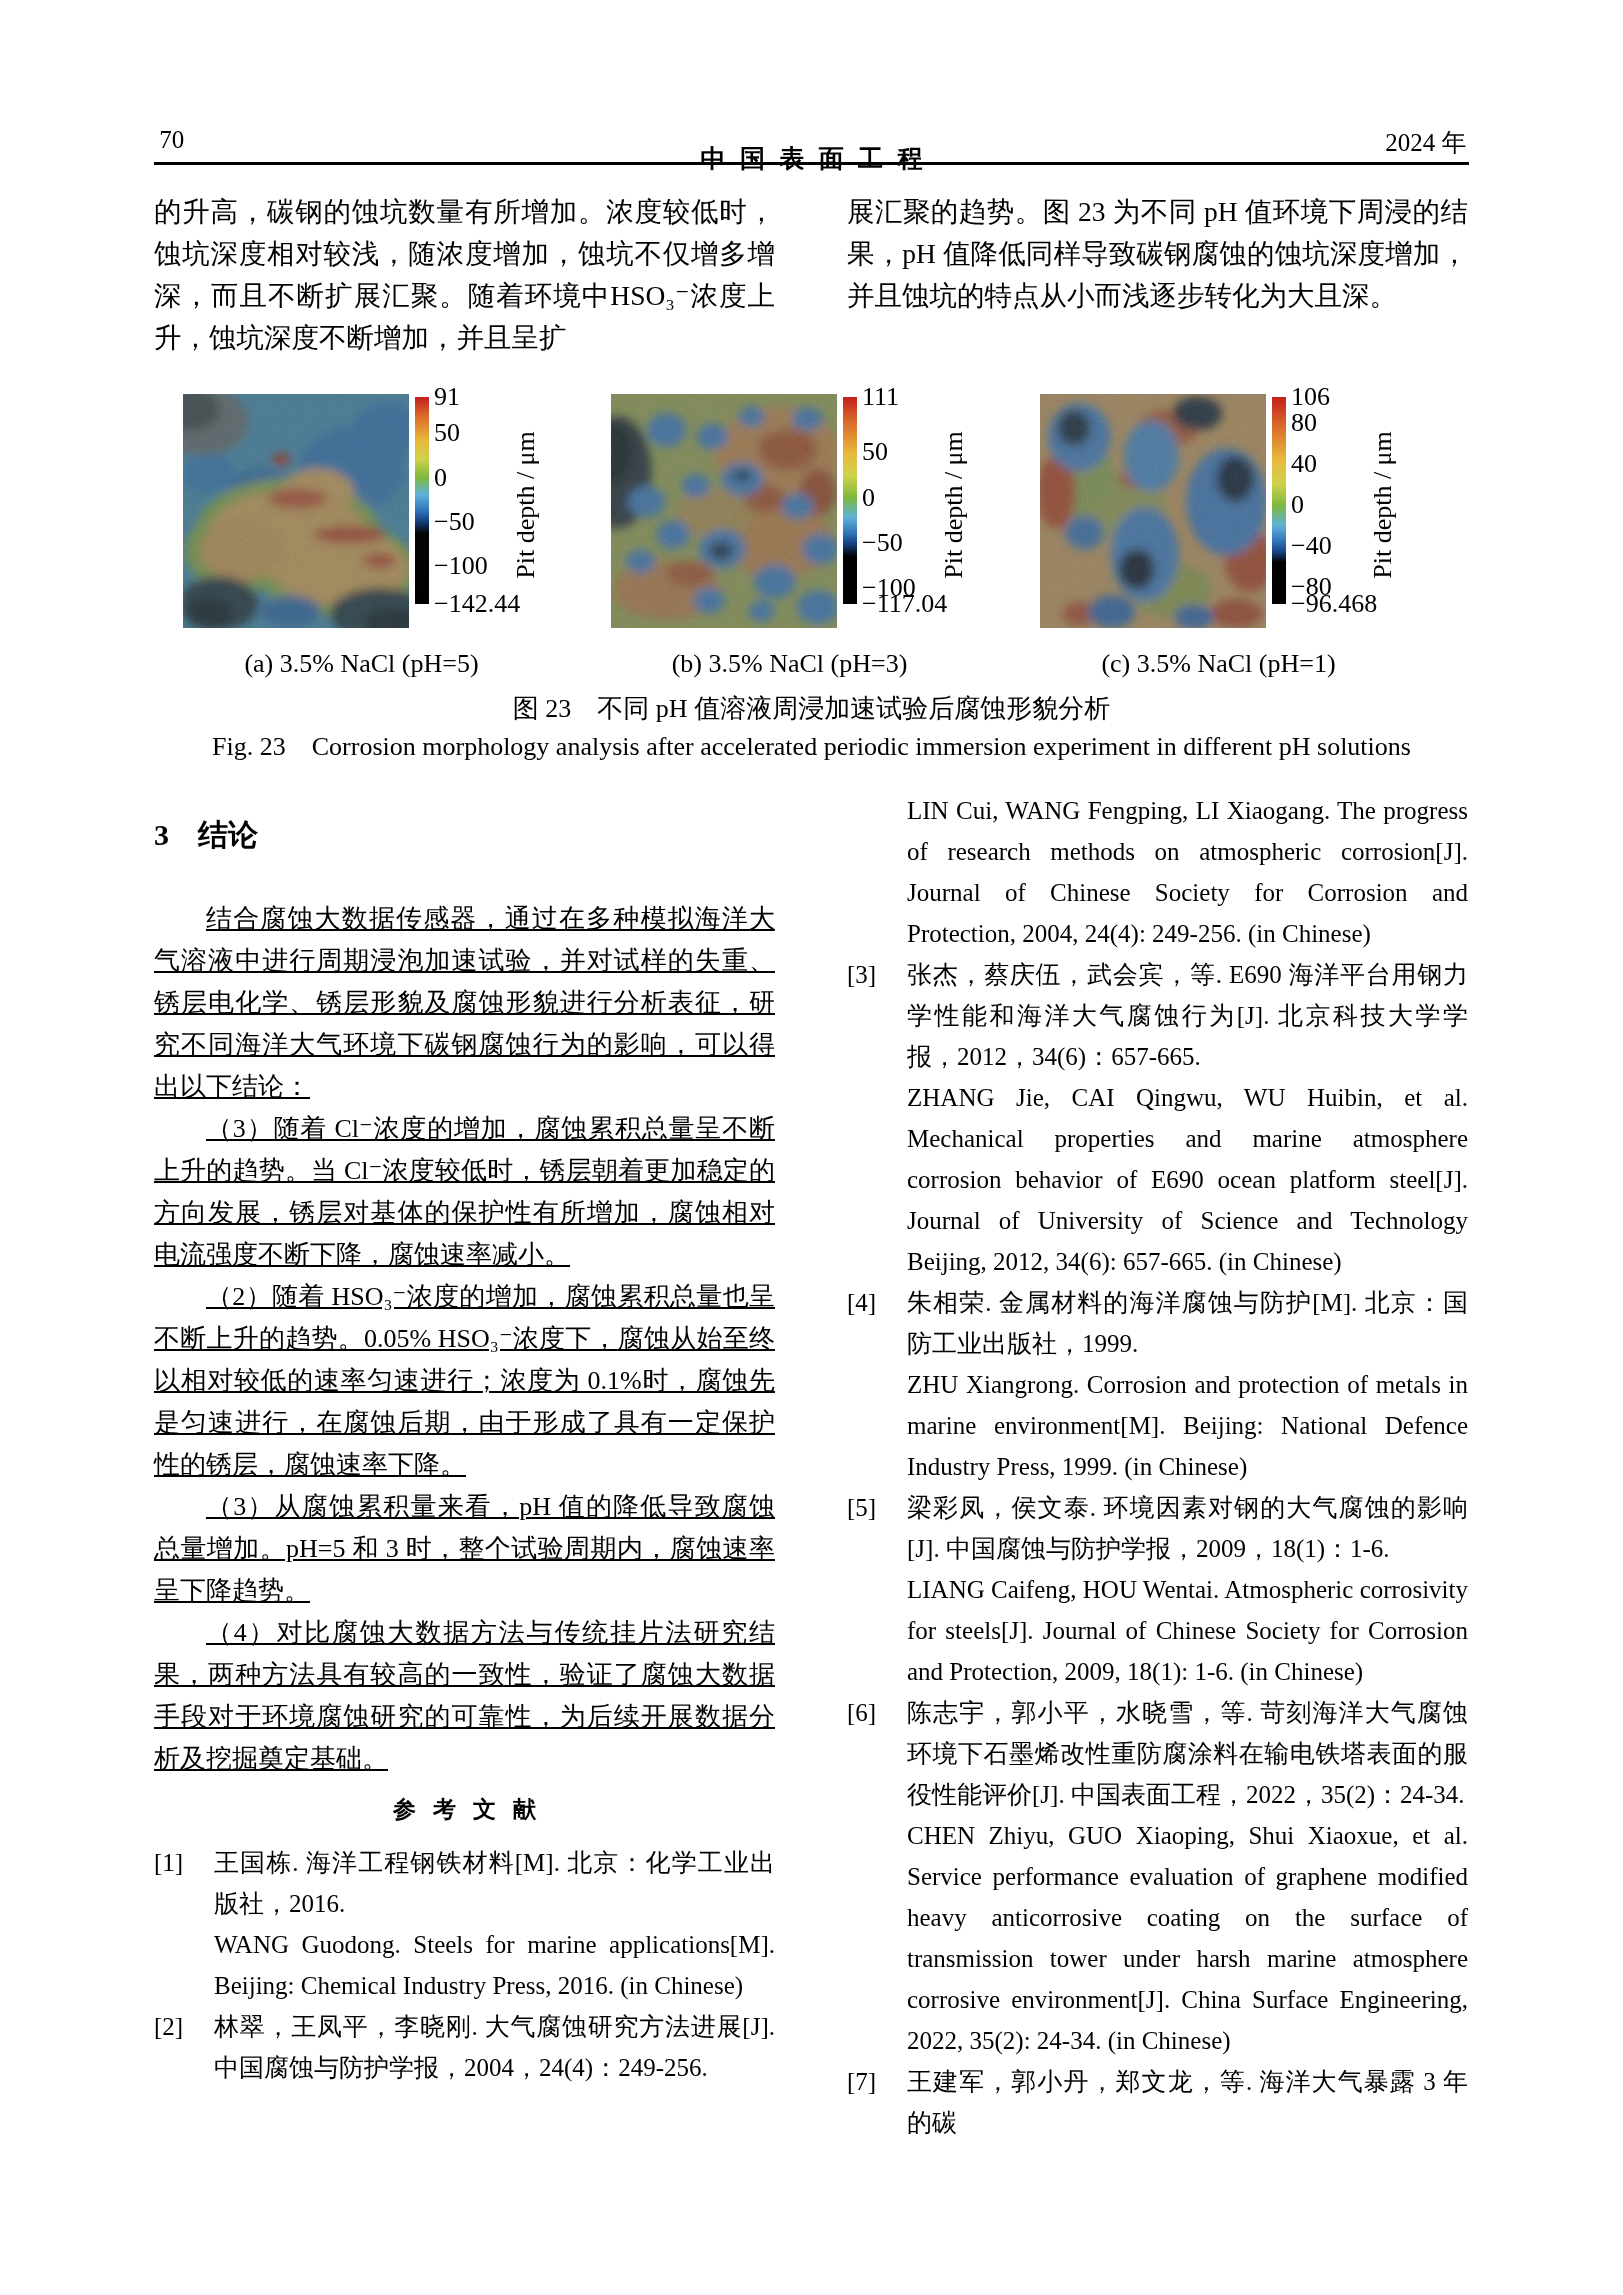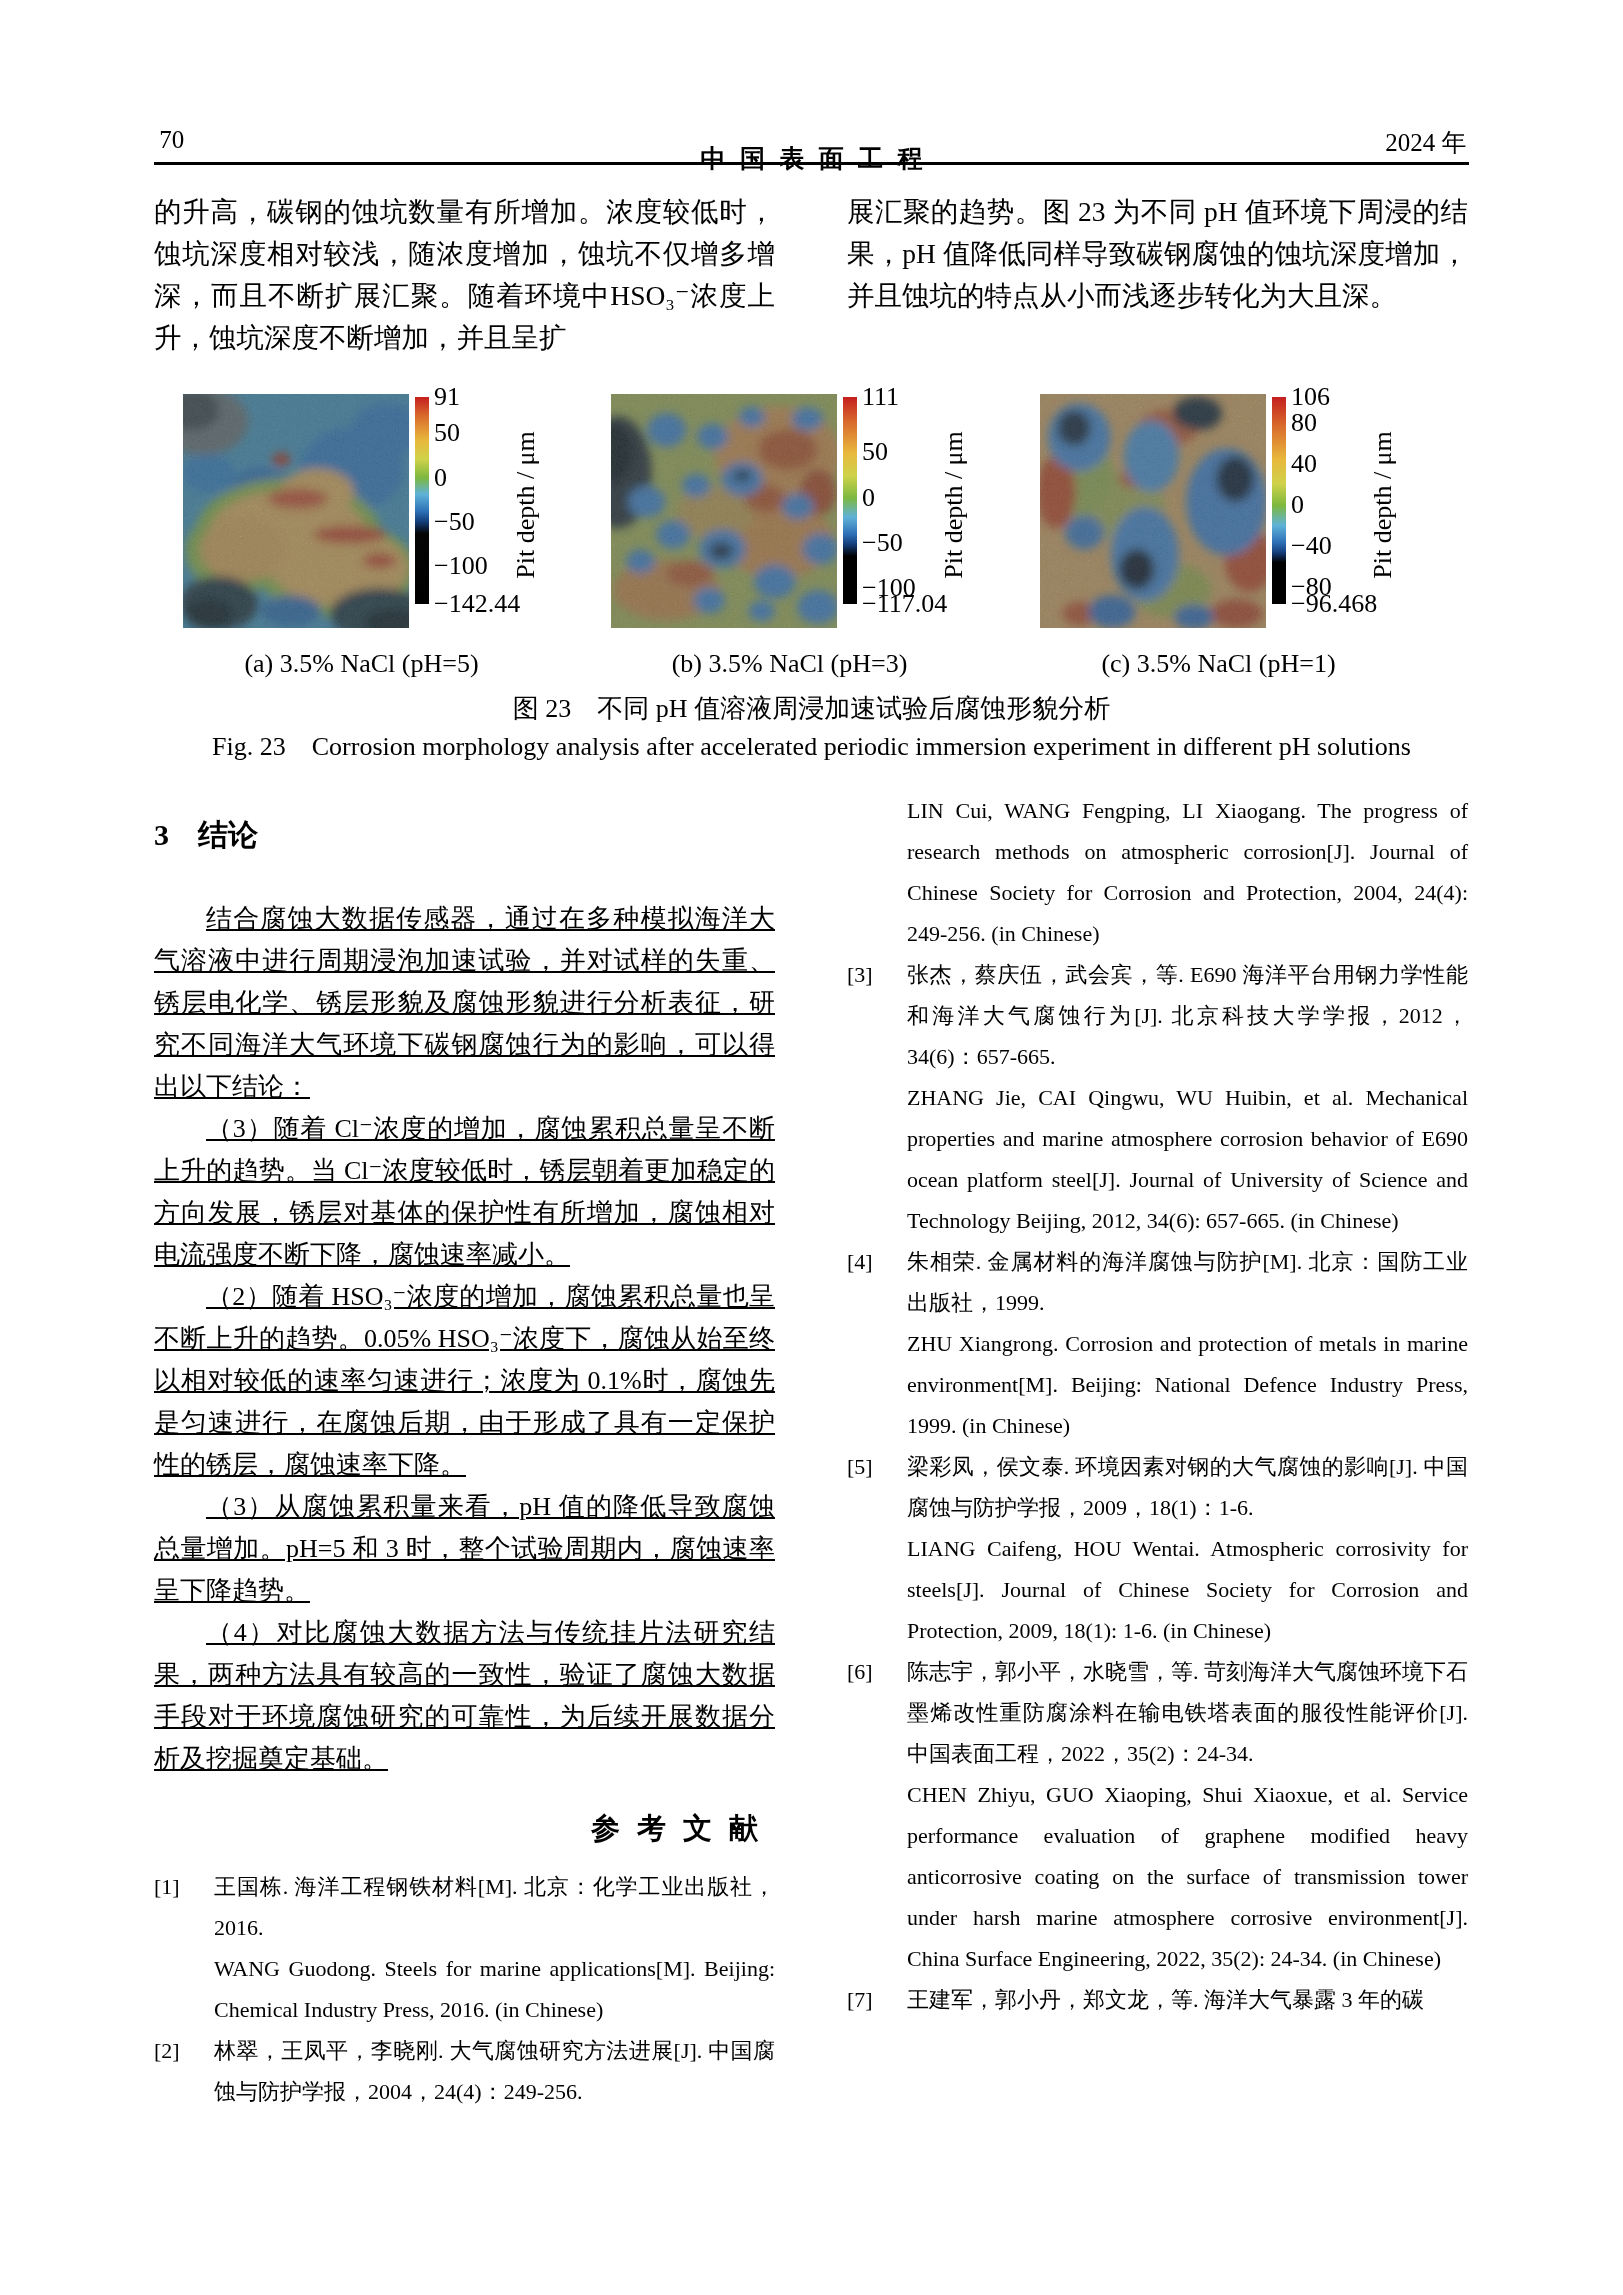--- a/index.html
+++ b/index.html
@@ -39,23 +39,23 @@
     text-align:center; font-size:26px; }
   .fig-cap-en { position:absolute; left:0; top:340px; width:100%;
     text-align:center; font-size:26px; }
 
   .main-col { position:absolute; width:621px; }
   .main-left  { left:154px;  top:815px; }
   .main-right { left:847px; top:790px; }
   .sec-head { font-size:30px; font-weight:bold; margin-bottom:42px; }
   .sec-head .sec-num { margin-right:29px; }
   .para { font-size:26px; line-height:42px; text-align:justify; text-indent:2em;text-decoration:underline; }
-  .refs-head { font-size:29px; font-weight:bold; text-align:right;
-    letter-spacing:17px; text-indent:17px; margin-top:29px; margin-bottom:17px; }
-  .ref { position:relative; padding-left:60px; font-size:22px; line-height:41px; }
+  .refs-head { font-size:23px; font-weight:bold; text-align:center;
+    letter-spacing:17px; text-indent:17px; margin-top:14px; margin-bottom:17px; }
+  .ref { position:relative; padding-left:60px; font-size:25px; line-height:41px; }
   .ref-num { position:absolute; left:0; top:0; }
   .ref-zh,.ref-en { text-align:justify; }
 </style>
 </head>
 <body>
 
 <div class="page">
 
   <div class="header">
     <span class="pageno">70</span>

